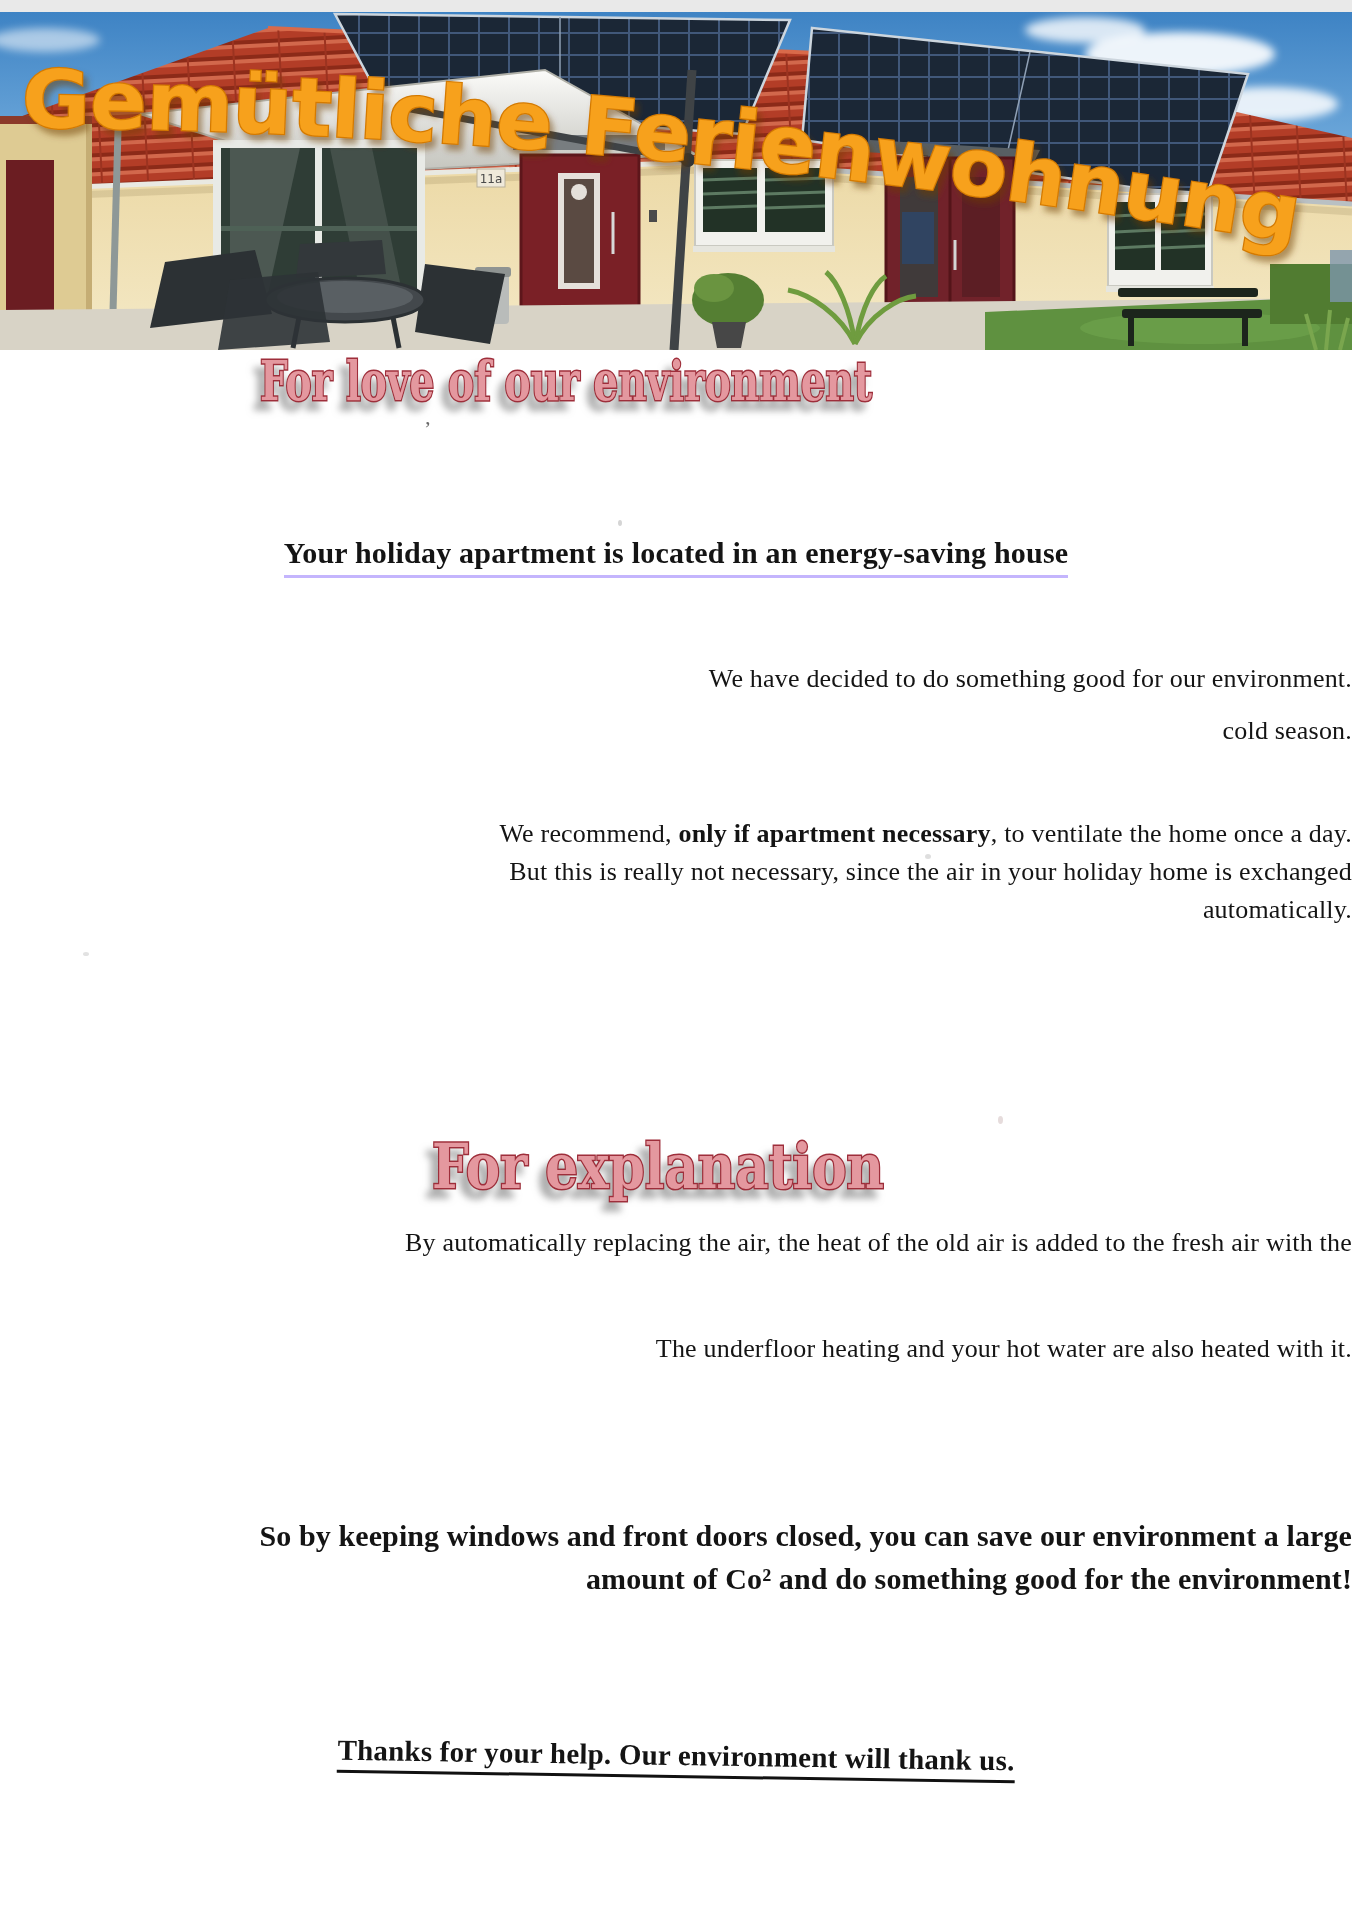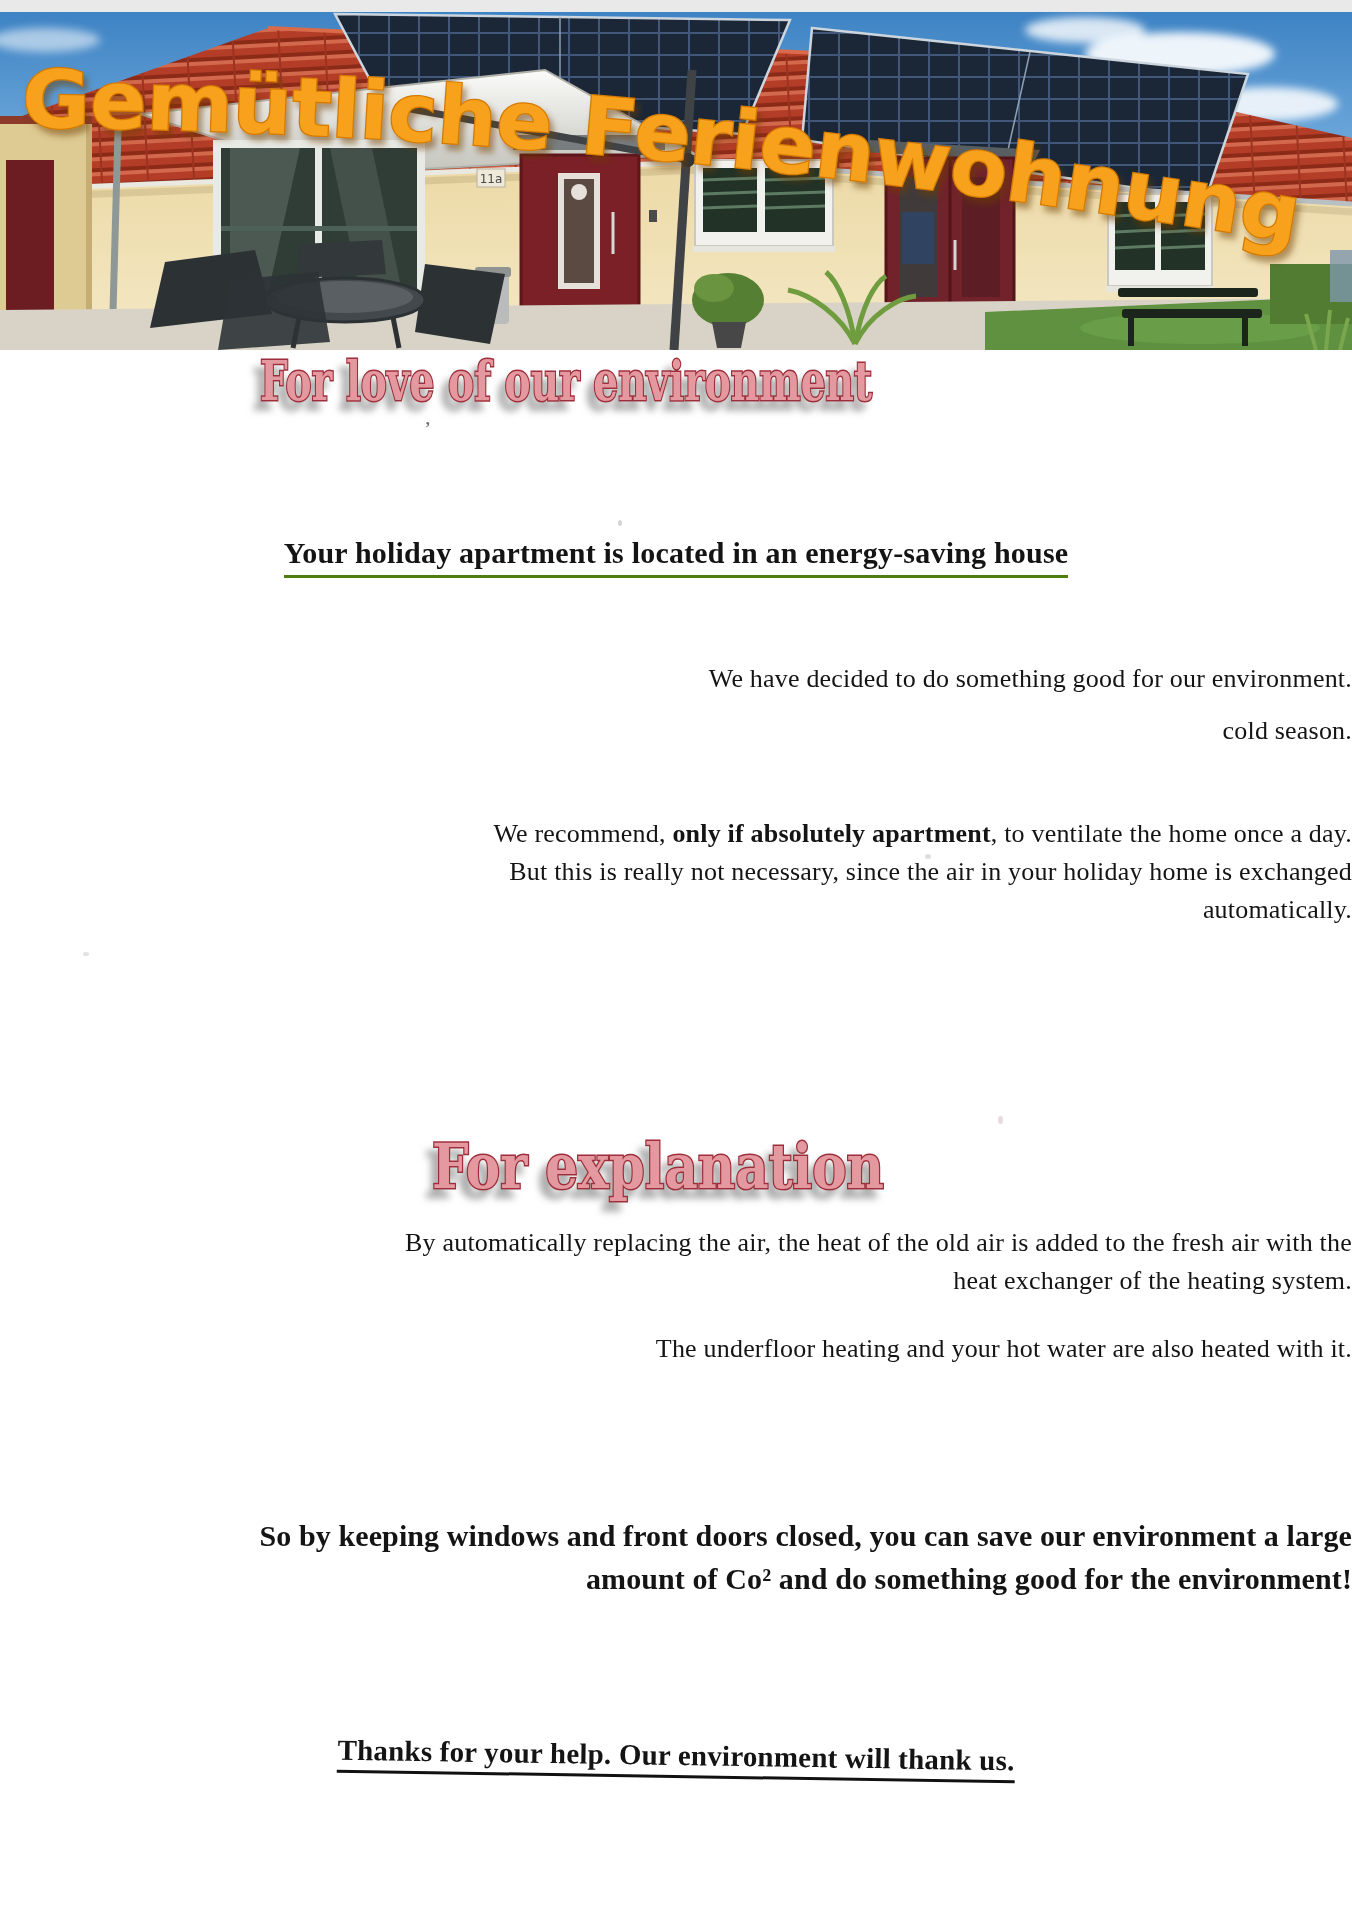--- a/index.html
+++ b/index.html
@@ -10,21 +10,21 @@
   }
   .photo{position:absolute;top:0;left:0;width:1352px;height:338px;}
   .photo svg{display:block;}
   .heading-svg{position:absolute;left:0;width:1352px;}
   .para{position:absolute;left:0;width:100%;text-align:right;
         font-size:26px;line-height:38px;letter-spacing:.2px;}
   .para .line{width:100%;}
   .para.bold{font-weight:bold;font-size:30px;line-height:43px;letter-spacing:.1px;}
   .h2-wrap{position:absolute;top:524px;left:0;width:100%;text-align:center;
            font-size:30px;font-weight:bold;}
-  .h2-wrap span{display:inline-block;border-bottom:3px solid #4d7c0f;
+  .h2-wrap span{display:inline-block;border-bottom:3px solid #c4b5fd;
                 padding-bottom:5px;letter-spacing:.2px;}
   .footer-wrap{position:absolute;top:1727px;left:0;width:100%;text-align:center;
                font-size:29px;font-weight:bold;transform:rotate(0.9deg);}
   .footer-wrap span{display:inline-block;border-bottom:3px solid #111;
                     padding-bottom:3px;letter-spacing:.2px;}
   .stray-mark{position:absolute;top:404px;left:424px;font-size:22px;color:#6a6a6a;}
   .speck{position:absolute;border-radius:50%;opacity:.65;}
 </style>
 </head>
 <body>
@@ -247,38 +247,37 @@
   <div class="para" style="top:648px">
     <div class="line">We have decided to do something good for our environment.</div>
   </div>
 
   <div class="para" style="top:700px">
     <div class="line">cold season.</div>
   </div>
 
   <div class="para" style="top:803px">
     <div class="line">
-      <span>We recommend, </span><b>only if absolutely apartment</b><span>, to ventilate the home once a day.</span>
+      <span>We recommend, </span><b>only if apartment necessary</b><span>, to ventilate the home once a day.</span>
     </div>
     <div class="line">But this is really not necessary, since the air in your holiday home is exchanged</div>
     <div class="line">automatically.</div>
   </div>
 
   <svg class="heading-svg" style="top:1098px" width="1352" height="130" viewBox="0 0 1352 130">
     <defs>
       <filter id="hs2" x="-20%" y="-60%" width="140%" height="240%">
         <feDropShadow dx="-7" dy="9" stdDeviation="3.5" flood-color="#9a9a9a" flood-opacity="0.8"></feDropShadow>
       </filter>
     </defs>
     <text x="658" y="78" text-anchor="middle" font-family="DejaVu Serif, serif" font-weight="bold" font-size="62" fill="#e4989f" stroke="#9e2e3a" stroke-width="3" paint-order="stroke" filter="url(#hs2)" textLength="452" lengthAdjust="spacingAndGlyphs">For explanation</text>
   </svg>
 
   <div class="para" style="top:1212px">
     <div class="line">By automatically replacing the air, the heat of the old air is added to the fresh air with the</div>
-    <div class="line">heat exchanger of the heating system.</div>
   </div>
 
   <div class="para" style="top:1318px">
     <div class="line">The underfloor heating and your hot water are also heated with it.</div>
   </div>
 
   <div class="para bold" style="top:1502px">
     <div class="line">So by keeping windows and front doors closed, you can save our environment a large</div>
     <div class="line">amount of Co² and do something good for the environment!</div>
   </div>

